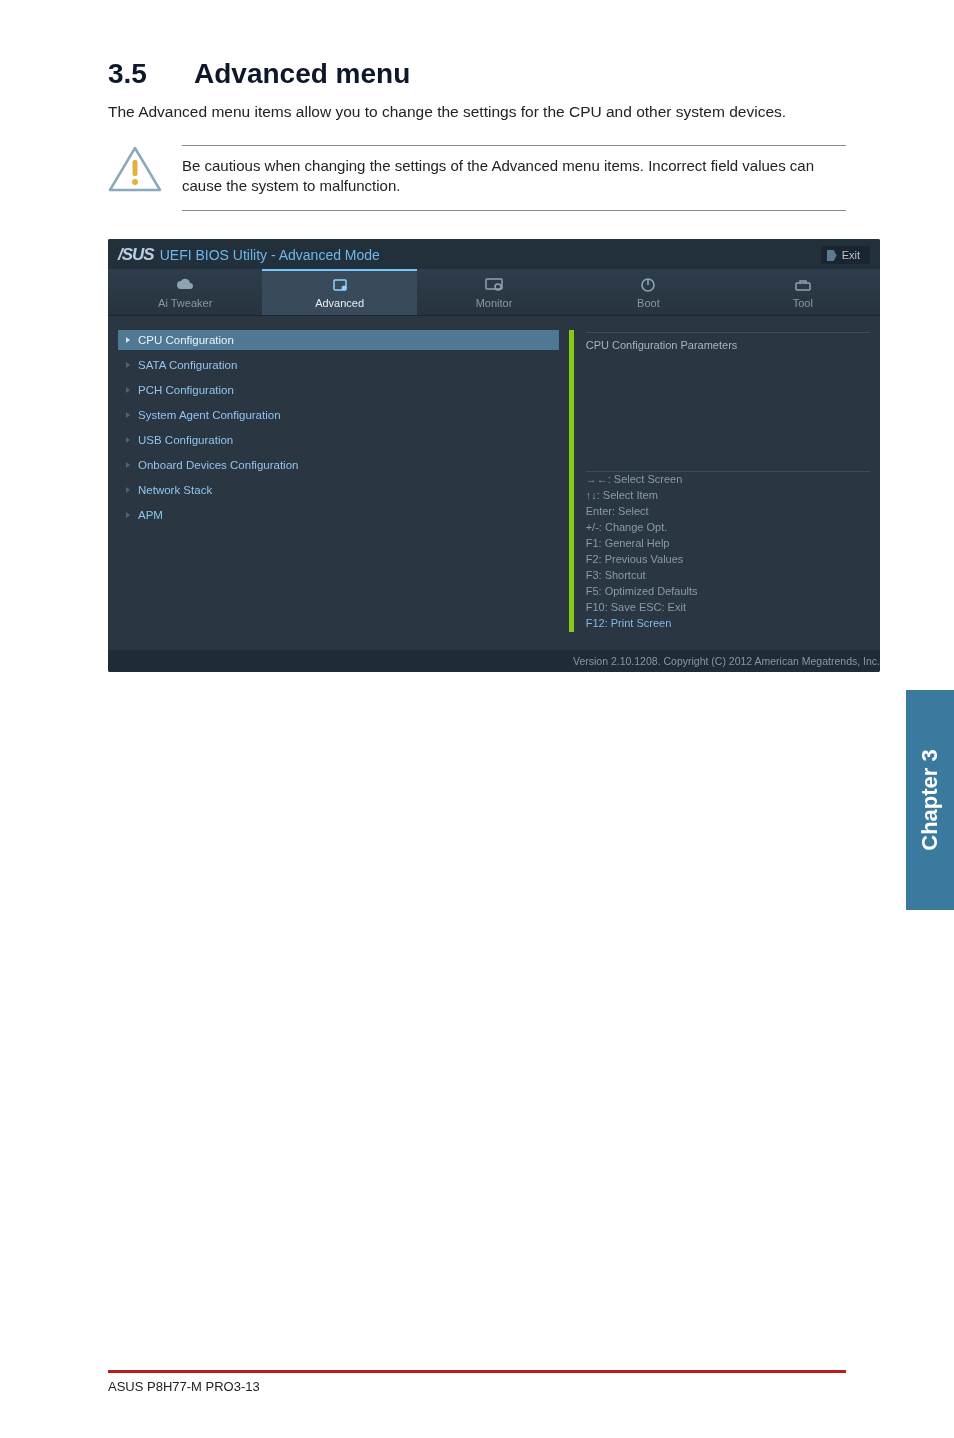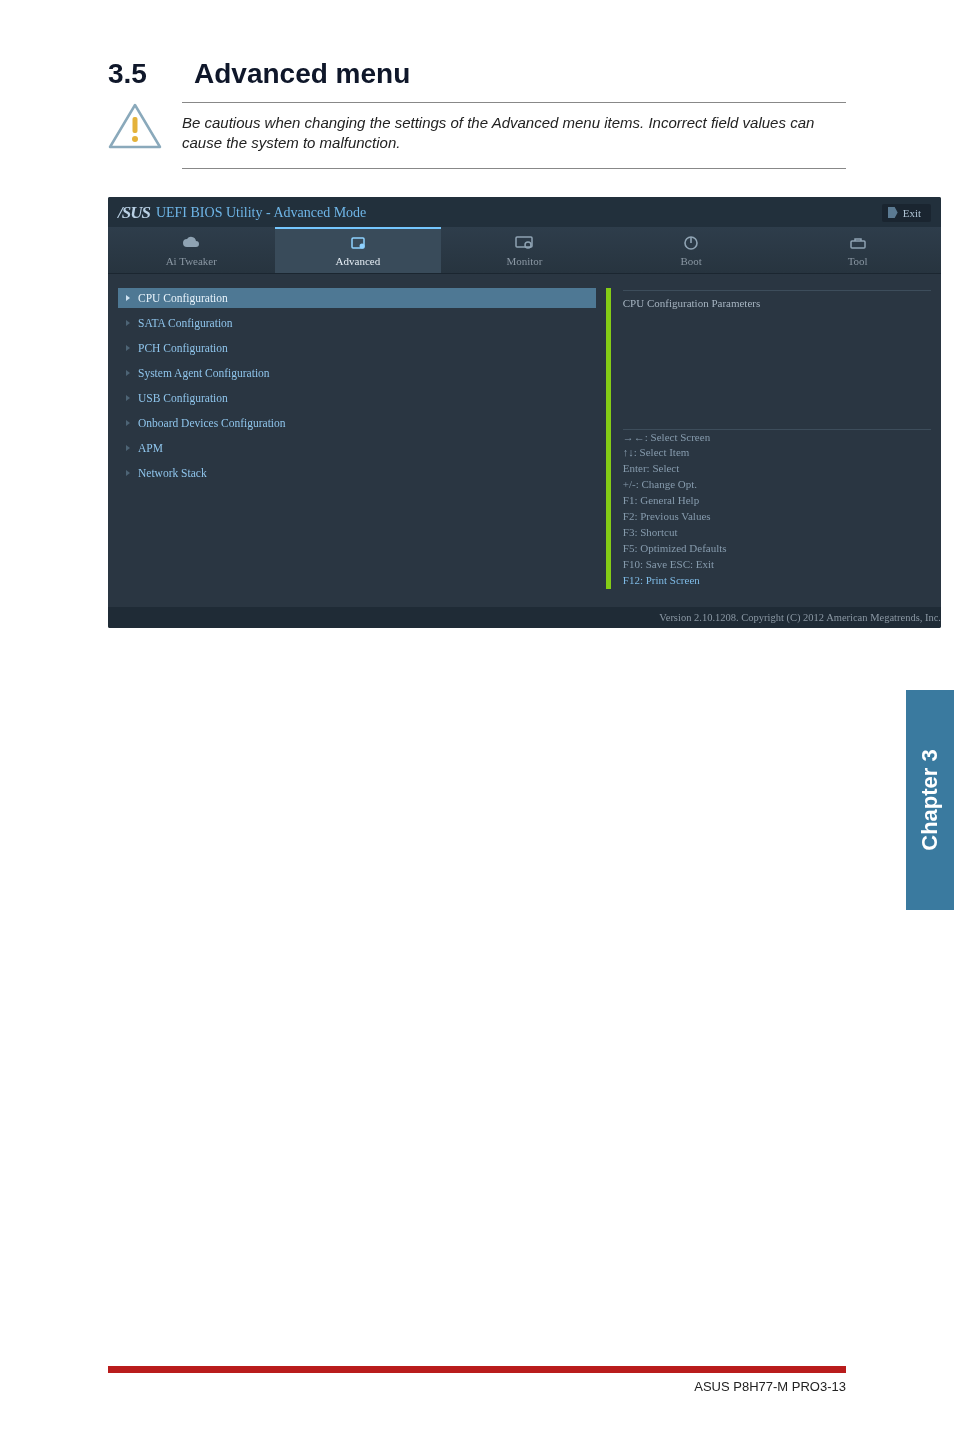--- a/index.html
+++ b/index.html
@@ -24,44 +24,43 @@
     font-size: 15.5px;
     color: #222;
     line-height: 1.35;
     margin-bottom: 22px;
   }
   .caution-row {
     display: flex;
     align-items: flex-start;
     gap: 20px;
     margin-bottom: 28px;
-    font-style: italic;
   }
   .caution-icon {
     width: 54px; height: 48px;
     flex: 0 0 54px;
   }
   .caution-text-wrap {
     flex: 1;
     border-top: 1px solid #888;
     border-bottom: 1px solid #888;
     padding: 10px 0 14px 0;
   }
   .caution-text {
     font-size: 15px;
     color: #222;
     line-height: 1.35;
   }
 
   
   .bios {
-    width: 833px;
+    width: 772px;
     background: #2a3642;
     border-radius: 2px;
-    font-family: Liberation Serif, serif;
+    font-family: Liberation Sans, sans-serif;
     overflow: hidden;
   }
   .bios-top {
     background: #22303c;
     padding: 6px 10px 4px 10px;
     display: flex;
     align-items: center;
     justify-content: space-between;
   }
   .bios-logo-row { display:flex; align-items:center; gap:6px;}
@@ -194,37 +193,38 @@
     transform-origin:center;
     white-space:nowrap;
   }
 
   
   .page-footer{
     position:absolute;
     bottom:44px;
     left:108px;
     right:108px;
-    border-top:7px solid #b91c1c;
+    border-top:3px solid #b91c1c;
     padding-top:6px;
     display:flex;
-    justify-content:flex-end;
+    justify-content:flex-start;
     font-size:13px;
     color:#222;
   }
 </style>
 </head>
 <body>
 
 <div class="page">
 
   <h2 class="section-title">
     <span class="num">3.5</span><span>Advanced menu</span>
   </h2>
 
+  <p class="intro">The Advanced menu items allow you to change the settings for the CPU and other system devices.</p>
 
   <div class="caution-row">
     <div class="caution-icon">
       <svg viewBox="0 0 54 48">
         <polygon points="27,3 52,45 2,45" fill="none" stroke="#8aa9bb" stroke-width="2.5" stroke-linejoin="round"></polygon>
         <rect x="24.5" y="15" width="5" height="16" rx="2" fill="#e4b23a"></rect>
         <circle cx="27" cy="37" r="3" fill="#e4b23a"></circle>
       </svg>
     </div>
     <div class="caution-text-wrap">
@@ -329,29 +329,29 @@
               </svg>
             </span>
             <span>Onboard Devices Configuration</span>
           </div>
         <div class="menu-row">
             <span class="chev">
               <svg viewBox="0 0 8 8">
                 <path d="M2 1l4 3-4 3z" fill="#4d6475"></path>
               </svg>
             </span>
+            <span>Network Stack</span>
+          </div>
+        <div class="menu-row">
+            <span class="chev">
+              <svg viewBox="0 0 8 8">
+                <path d="M2 1l4 3-4 3z" fill="#4d6475"></path>
+              </svg>
+            </span>
             <span>APM</span>
-          </div>
-        <div class="menu-row">
-            <span class="chev">
-              <svg viewBox="0 0 8 8">
-                <path d="M2 1l4 3-4 3z" fill="#4d6475"></path>
-              </svg>
-            </span>
-            <span>Network Stack</span>
           </div>
       </div>
       <div class="bios-right">
         <div class="right-title">CPU Configuration Parameters</div>
         <div class="right-help">
           <div>→←:  Select Screen</div>
           <div>↑↓:  Select Item</div>
           <div>Enter:  Select</div>
           <div>+/-:  Change Opt.</div>
           <div>F1:  General Help</div>

